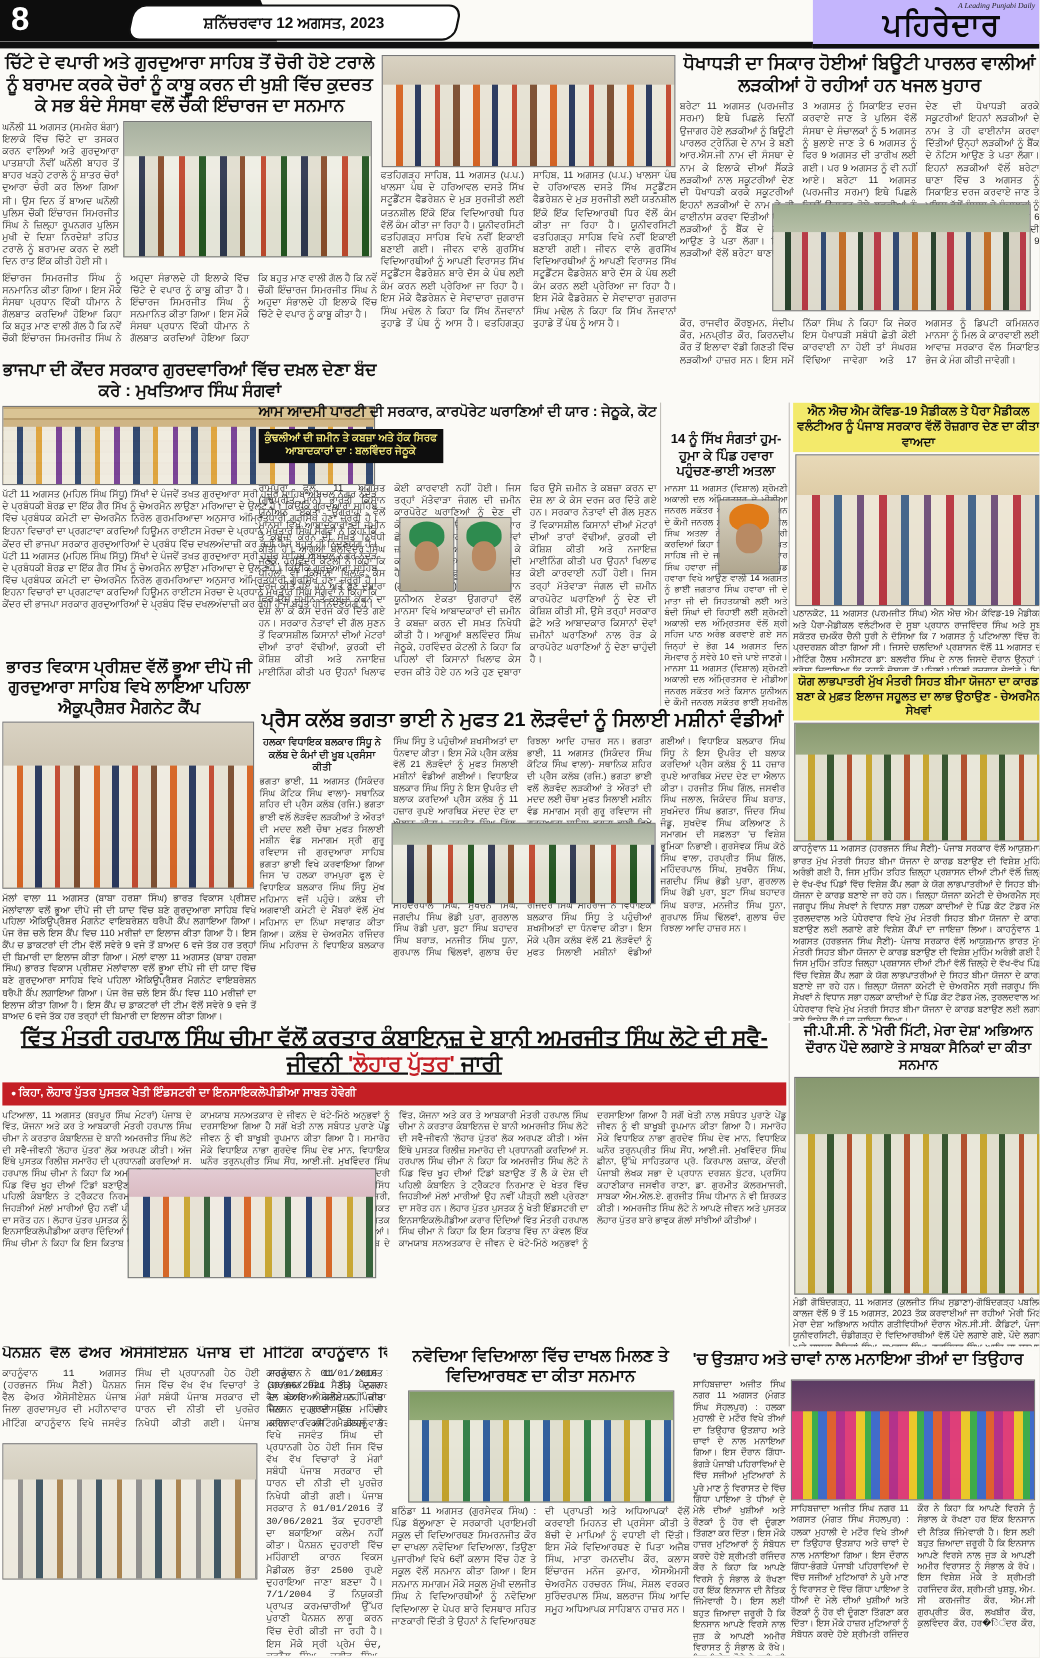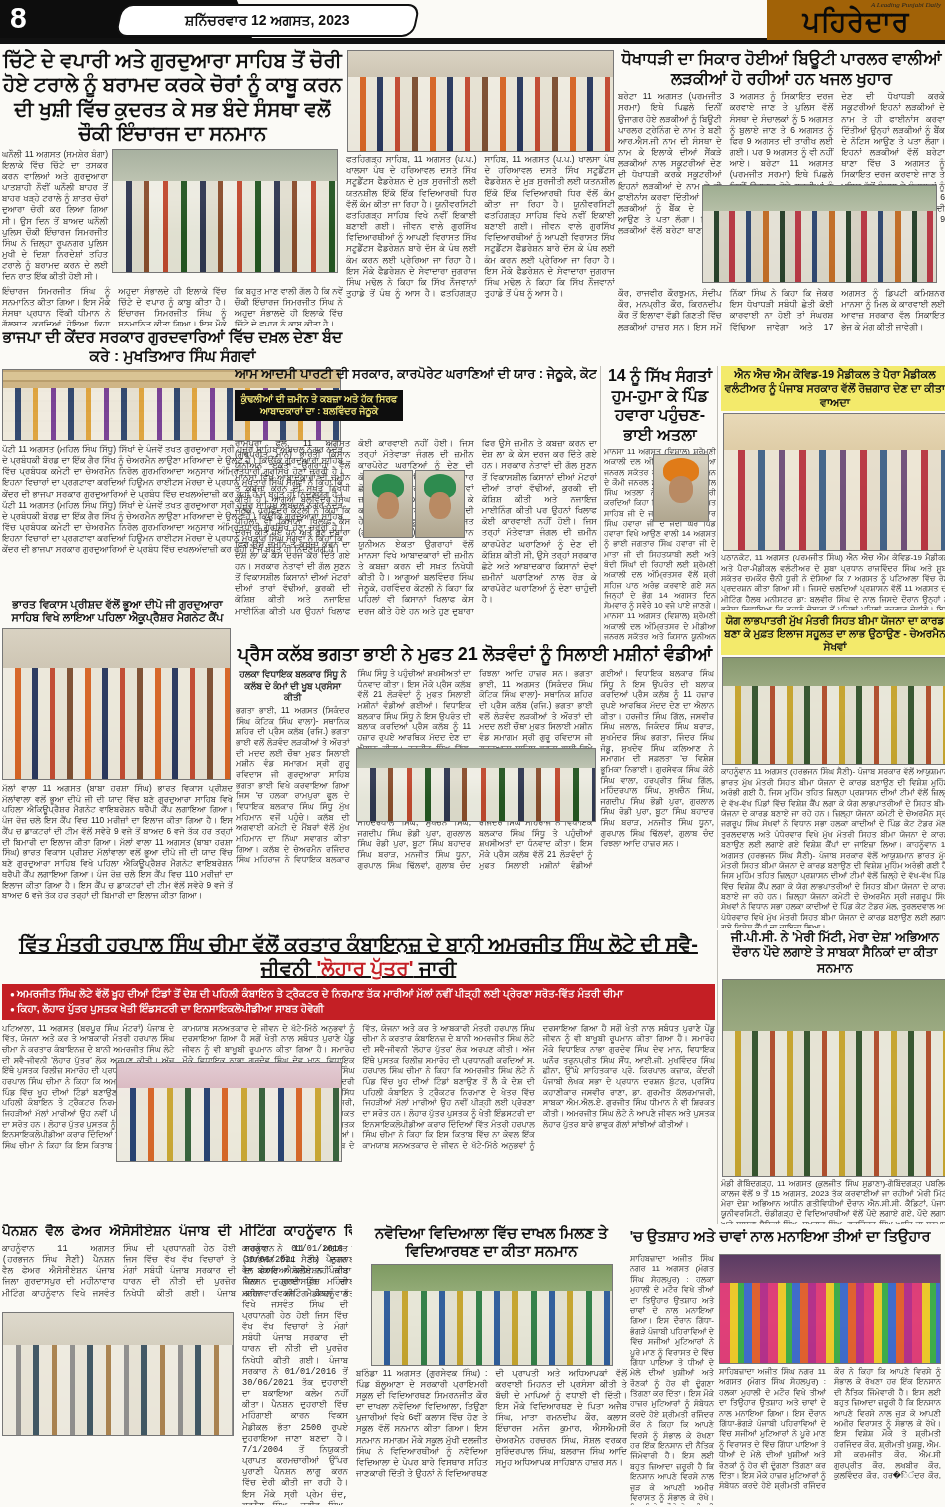--- a/index.html
+++ b/index.html
@@ -8,22 +8,22 @@
   
   .hdr{position:absolute;left:0;top:0;width:945px;height:46px;}
   .hdr-black{position:absolute;left:0;top:0;width:252px;height:38px;background:#0d0d0d;
              clip-path:polygon(0 0,94% 0,100% 100%,0 100%);}
   .pageno{position:absolute;left:10px;top:1px;color:#fff;font-size:30px;font-weight:bold;}
   .datepill{position:absolute;left:118px;top:4px;width:295px;height:29px;background:#fff;
             border:2px solid #111;border-radius:12px;transform:skewX(-12deg);
             display:flex;align-items:center;justify-content:center;}
   .datepill span{transform:skewX(12deg);font-size:14px;font-weight:bold;color:#111;}
   .hdr-bar{position:absolute;left:0;top:38px;width:945px;height:6px;background:#111;}
-  .masthead{position:absolute;right:0;top:0;width:178px;height:40px;background:#a16207;
-            border-bottom:4px solid #111;text-align:center;}
+  .masthead{position:absolute;right:0;top:0;width:178px;height:40px;background:#c4b5fd;
+            border-bottom:4px solid #111;text-align:center;padding-left:28px;}
   .masthead .tag{display:block;font-size:7px;font-style:italic;color:#222;text-align:right;
                  padding:1px 4px 0 0;font-family:"Liberation Serif","DejaVu Serif",serif;}
   .masthead .mh{display:block;font-size:27px;font-weight:bold;color:#0b0b0b;line-height:1;
                 letter-spacing:1px;transform:scaleY(1.05);}
   
   .art{position:absolute;overflow:hidden;}
   .hl{font-weight:bold;color:#101010;text-align:center;line-height:1.22;margin:0 0 3px 0;}
   .bt{font-size:8.6px;line-height:1.3;text-align:justify;margin:0;color:#1c1c1c;}
   .cap{font-size:8.4px;line-height:1.28;text-align:justify;font-weight:bold;color:#222;margin:0;}
   .cols2{columns:2;column-gap:8px;}
@@ -85,21 +85,21 @@
       <span>ਸ਼ਨਿੱਚਰਵਾਰ 12 ਅਗਸਤ, 2023</span>
     </div>
     <div class="hdr-bar"></div>
     <div class="masthead">
       <span class="tag">A Leading Punjabi Daily</span>
       <span class="mh">ਪਹਿਰੇਦਾਰ</span>
     </div>
   </div>
 
   <div class="art" style="left:2px;top:48px;width:341px;height:278px;">
-    <h2 class="hl" style="font-size:20px;">ਚਿੱਟੇ ਦੇ ਵਪਾਰੀ ਅਤੇ ਗੁਰਦੁਆਰਾ ਸਾਹਿਬ ਤੋਂ ਚੋਰੀ ਹੋਏ ਟਰਾਲੇ ਨੂੰ ਬਰਾਮਦ ਕਰਕੇ ਚੋਰਾਂ ਨੂੰ ਕਾਬੂ ਕਰਨ ਦੀ ਖੁਸ਼ੀ ਵਿੱਚ ਕੁਦਰਤ ਕੇ ਸਭ ਬੰਦੇ ਸੰਸਥਾ ਵਲੋਂ ਚੌਕੀ ਇੰਚਾਰਜ ਦਾ ਸਨਮਾਨ</h2>
+    <h2 class="hl" style="font-size:16px;">ਚਿੱਟੇ ਦੇ ਵਪਾਰੀ ਅਤੇ ਗੁਰਦੁਆਰਾ ਸਾਹਿਬ ਤੋਂ ਚੋਰੀ ਹੋਏ ਟਰਾਲੇ ਨੂੰ ਬਰਾਮਦ ਕਰਕੇ ਚੋਰਾਂ ਨੂੰ ਕਾਬੂ ਕਰਨ ਦੀ ਖੁਸ਼ੀ ਵਿੱਚ ਕੁਦਰਤ ਕੇ ਸਭ ਬੰਦੇ ਸੰਸਥਾ ਵਲੋਂ ਚੌਕੀ ਇੰਚਾਰਜ ਦਾ ਸਨਮਾਨ</h2>
     <div style="display:flex;gap:4px;">
       <p class="bt" style="width:106px;flex:none;">ਘਨੌਲੀ 11 ਅਗਸਤ (ਸਮਸ਼ੇਰ ਬੰਗਾ) ਇਲਾਕੇ ਵਿੱਚ ਚਿੱਟੇ ਦਾ ਤਸਕਰ ਕਰਨ ਵਾਲਿਆਂ ਅਤੇ ਗੁਰਦੁਆਰਾ ਪਾਤਸ਼ਾਹੀ ਨੌਵੀਂ ਘਨੌਲੀ ਬਾਹਰ ਤੋਂ ਬਾਹਰ ਖੜ੍ਹੇ ਟਰਾਲੇ ਨੂੰ ਸ਼ਾਤਰ ਚੋਰਾਂ ਦੁਆਰਾ ਚੋਰੀ ਕਰ ਲਿਆ ਗਿਆ ਸੀ। ਉਸ ਦਿਨ ਤੋਂ ਬਾਅਦ ਘਨੌਲੀ ਪੁਲਿਸ ਚੌਕੀ ਇੰਚਾਰਜ ਸਿਮਰਜੀਤ ਸਿੰਘ ਨੇ ਜ਼ਿਲ੍ਹਾ ਰੂਪਨਗਰ ਪੁਲਿਸ ਮੁਖੀ ਦੇ ਦਿਸ਼ਾ ਨਿਰਦੇਸ਼ਾਂ ਤਹਿਤ ਟਰਾਲੇ ਨੂੰ ਬਰਾਮਦ ਕਰਨ ਦੇ ਲਈ ਦਿਨ ਰਾਤ ਇੱਕ ਕੀਤੀ ਹੋਈ ਸੀ।</p>
       <div class="ph out crowd" style="width:224px;height:122px;flex:none;"></div>
     </div>
     <p class="bt cols3" style="margin-top:3px;height:86px;">ਇੰਚਾਰਜ ਸਿਮਰਜੀਤ ਸਿੰਘ ਨੂੰ ਸਨਮਾਨਿਤ ਕੀਤਾ ਗਿਆ। ਇਸ ਮੌਕੇ ਸੰਸਥਾ ਪ੍ਰਧਾਨ ਵਿੱਕੀ ਧੀਮਾਨ ਨੇ ਗੱਲਬਾਤ ਕਰਦਿਆਂ ਹੋਇਆ ਕਿਹਾ ਕਿ ਬਹੁਤ ਮਾਣ ਵਾਲੀ ਗੱਲ ਹੈ ਕਿ ਨਵੇਂ ਚੌਕੀ ਇੰਚਾਰਜ ਸਿਮਰਜੀਤ ਸਿੰਘ ਨੇ ਅਹੁਦਾ ਸੰਭਾਲਦੇ ਹੀ ਇਲਾਕੇ ਵਿੱਚ ਚਿੱਟੇ ਦੇ ਵਪਾਰ ਨੂੰ ਕਾਬੂ ਕੀਤਾ ਹੈ। ਇੰਚਾਰਜ ਸਿਮਰਜੀਤ ਸਿੰਘ ਨੂੰ ਸਨਮਾਨਿਤ ਕੀਤਾ ਗਿਆ। ਇਸ ਮੌਕੇ ਸੰਸਥਾ ਪ੍ਰਧਾਨ ਵਿੱਕੀ ਧੀਮਾਨ ਨੇ ਗੱਲਬਾਤ ਕਰਦਿਆਂ ਹੋਇਆ ਕਿਹਾ ਕਿ ਬਹੁਤ ਮਾਣ ਵਾਲੀ ਗੱਲ ਹੈ ਕਿ ਨਵੇਂ ਚੌਕੀ ਇੰਚਾਰਜ ਸਿਮਰਜੀਤ ਸਿੰਘ ਨੇ ਅਹੁਦਾ ਸੰਭਾਲਦੇ ਹੀ ਇਲਾਕੇ ਵਿੱਚ ਚਿੱਟੇ ਦੇ ਵਪਾਰ ਨੂੰ ਕਾਬੂ ਕੀਤਾ ਹੈ।</p>
   </div>
 
   <div class="art" style="left:346px;top:48px;width:269px;height:316px;">
     <div class="ph hall crowd" style="width:265px;height:100px;margin:2px auto;"></div>
     <p class="bt cols2" style="height:158px;">ਫਤਹਿਗੜ੍ਹ ਸਾਹਿਬ, 11 ਅਗਸਤ (ਪ.ਪ.) ਖਾਲਸਾ ਪੰਥ ਦੇ ਹਰਿਆਵਲ ਦਸਤੇ ਸਿੱਖ ਸਟੂਡੈਂਟਸ ਫੈਡਰੇਸ਼ਨ ਦੇ ਮੁੜ ਸੁਰਜੀਤੀ ਲਈ ਯਤਨਸ਼ੀਲ ਇੱਕੋ ਇੱਕ ਵਿਦਿਆਰਥੀ ਧਿਰ ਵੱਲੋਂ ਕੰਮ ਕੀਤਾ ਜਾ ਰਿਹਾ ਹੈ। ਯੂਨੀਵਰਸਿਟੀ ਫਤਹਿਗੜ੍ਹ ਸਾਹਿਬ ਵਿਖੇ ਨਵੀਂ ਇਕਾਈ ਬਣਾਈ ਗਈ। ਜੀਵਨ ਵਾਲੇ ਗੁਰਸਿੱਖ ਵਿਦਿਆਰਥੀਆਂ ਨੂੰ ਆਪਣੀ ਵਿਰਾਸਤ ਸਿੱਖ ਸਟੂਡੈਂਟਸ ਫੈਡਰੇਸ਼ਨ ਬਾਰੇ ਦੱਸ ਕੇ ਪੰਥ ਲਈ ਕੰਮ ਕਰਨ ਲਈ ਪ੍ਰੇਰਿਆ ਜਾ ਰਿਹਾ ਹੈ। ਇਸ ਮੌਕੇ ਫੈਡਰੇਸ਼ਨ ਦੇ ਸੇਵਾਦਾਰਾ ਜੁਗਰਾਜ ਸਿੰਘ ਮਢੋਲ ਨੇ ਕਿਹਾ ਕਿ ਸਿੱਖ ਨੌਜਵਾਨਾਂ ਤੁਹਾਡੇ ਤੋਂ ਪੰਥ ਨੂੰ ਆਸ ਹੈ। ਫਤਹਿਗੜ੍ਹ ਸਾਹਿਬ, 11 ਅਗਸਤ (ਪ.ਪ.) ਖਾਲਸਾ ਪੰਥ ਦੇ ਹਰਿਆਵਲ ਦਸਤੇ ਸਿੱਖ ਸਟੂਡੈਂਟਸ ਫੈਡਰੇਸ਼ਨ ਦੇ ਮੁੜ ਸੁਰਜੀਤੀ ਲਈ ਯਤਨਸ਼ੀਲ ਇੱਕੋ ਇੱਕ ਵਿਦਿਆਰਥੀ ਧਿਰ ਵੱਲੋਂ ਕੰਮ ਕੀਤਾ ਜਾ ਰਿਹਾ ਹੈ। ਯੂਨੀਵਰਸਿਟੀ ਫਤਹਿਗੜ੍ਹ ਸਾਹਿਬ ਵਿਖੇ ਨਵੀਂ ਇਕਾਈ ਬਣਾਈ ਗਈ। ਜੀਵਨ ਵਾਲੇ ਗੁਰਸਿੱਖ ਵਿਦਿਆਰਥੀਆਂ ਨੂੰ ਆਪਣੀ ਵਿਰਾਸਤ ਸਿੱਖ ਸਟੂਡੈਂਟਸ ਫੈਡਰੇਸ਼ਨ ਬਾਰੇ ਦੱਸ ਕੇ ਪੰਥ ਲਈ ਕੰਮ ਕਰਨ ਲਈ ਪ੍ਰੇਰਿਆ ਜਾ ਰਿਹਾ ਹੈ। ਇਸ ਮੌਕੇ ਫੈਡਰੇਸ਼ਨ ਦੇ ਸੇਵਾਦਾਰਾ ਜੁਗਰਾਜ ਸਿੰਘ ਮਢੋਲ ਨੇ ਕਿਹਾ ਕਿ ਸਿੱਖ ਨੌਜਵਾਨਾਂ ਤੁਹਾਡੇ ਤੋਂ ਪੰਥ ਨੂੰ ਆਸ ਹੈ।</p>
@@ -120,33 +120,33 @@
 
   <div class="art" style="left:235px;top:366px;width:362px;height:276px;">
     <h2 class="hl" style="font-size:13px;white-space:nowrap;overflow:hidden;">ਆਮ ਆਦਮੀ ਪਾਰਟੀ ਦੀ ਸਰਕਾਰ, ਕਾਰਪੋਰੇਟ ਘਰਾਣਿਆਂ ਦੀ ਯਾਰ : ਜੇਠੂਕੇ, ਕੋਟਲੀ</h2>
     <div class="subhead-black" style="position:absolute;left:0;top:24px;width:160px;">ਕੁੰਢਲੀਆਂ ਦੀ ਜ਼ਮੀਨ ਤੇ ਕਬਜ਼ਾ ਅਤੇ ਹੱਕ ਸਿਰਫ ਆਬਾਦਕਾਰਾਂ ਦਾ : ਬਲਵਿੰਦਰ ਜੇਠੂਕੇ</div>
     <p class="bt cols3" style="position:absolute;left:0;top:72px;width:362px;height:204px;">ਰਾਮਪੁਰਾ ਫੂਲ, 11 ਅਗਸਤ (ਗੁਰਪ੍ਰੀਤ ਮਾਨ) ਭਾਰਤੀ ਕਿਸਾਨ ਯੂਨੀਅਨ ਏਕਤਾ ਉਗਰਾਹਾਂ ਵੱਲੋਂ ਮਾਨਸਾ ਵਿਖੇ ਆਬਾਦਕਾਰਾਂ ਦੀ ਜ਼ਮੀਨ ਤੇ ਕਬਜ਼ਾ ਕਰਨ ਦੀ ਸਖ਼ਤ ਨਿਖੇਧੀ ਕੀਤੀ ਹੈ। ਆਗੂਆਂ ਬਲਵਿੰਦਰ ਸਿੰਘ ਜੇਠੂਕੇ, ਹਰਵਿੰਦਰ ਕੋਟਲੀ ਨੇ ਕਿਹਾ ਕਿ ਪਹਿਲਾਂ ਵੀ ਕਿਸਾਨਾਂ ਖਿਲਾਫ ਕੇਸ ਦਰਜ ਕੀਤੇ ਹੋਏ ਹਨ ਅਤੇ ਹੁਣ ਦੁਬਾਰਾ ਫਿਰ ਉਸੇ ਜ਼ਮੀਨ ਤੇ ਕਬਜ਼ਾ ਕਰਨ ਦਾ ਦੋਸ਼ ਲਾ ਕੇ ਕੇਸ ਦਰਜ ਕਰ ਦਿੱਤੇ ਗਏ ਹਨ। ਸਰਕਾਰ ਨੇਤਾਵਾਂ ਦੀ ਗੱਲ ਸੁਣਨ ਤੋਂ ਵਿਕਾਸਸ਼ੀਲ ਕਿਸਾਨਾਂ ਦੀਆਂ ਮੋਟਰਾਂ ਦੀਆਂ ਤਾਰਾਂ ਵੱਢੀਆਂ, ਕੁਰਕੀ ਦੀ ਕੋਸ਼ਿਸ਼ ਕੀਤੀ ਅਤੇ ਨਜਾਇਜ਼ ਮਾਈਨਿੰਗ ਕੀਤੀ ਪਰ ਉਹਨਾਂ ਖਿਲਾਫ ਕੋਈ ਕਾਰਵਾਈ ਨਹੀਂ ਹੋਈ। ਜਿਸ ਤਰ੍ਹਾਂ ਮੱਤੇਵਾੜਾ ਜੰਗਲ ਦੀ ਜ਼ਮੀਨ ਕਾਰਪੋਰੇਟ ਘਰਾਣਿਆਂ ਨੂੰ ਦੇਣ ਦੀ ਕੋਸ਼ਿਸ਼ ਕੀਤੀ ਸੀ, ਉਸੇ ਤਰ੍ਹਾਂ ਸਰਕਾਰ ਛੋਟੇ ਅਤੇ ਆਬਾਦਕਾਰ ਕਿਸਾਨਾਂ ਦੋਵਾਂ ਜ਼ਮੀਨਾਂ ਘਰਾਣਿਆਂ ਨਾਲ ਰੋੜ ਕੇ ਕਾਰਪੋਰੇਟ ਘਰਾਣਿਆਂ ਨੂੰ ਦੇਣਾ ਚਾਹੁੰਦੀ ਹੈ। ਰਾਮਪੁਰਾ ਫੂਲ, 11 ਅਗਸਤ (ਗੁਰਪ੍ਰੀਤ ਮਾਨ) ਭਾਰਤੀ ਕਿਸਾਨ ਯੂਨੀਅਨ ਏਕਤਾ ਉਗਰਾਹਾਂ ਵੱਲੋਂ ਮਾਨਸਾ ਵਿਖੇ ਆਬਾਦਕਾਰਾਂ ਦੀ ਜ਼ਮੀਨ ਤੇ ਕਬਜ਼ਾ ਕਰਨ ਦੀ ਸਖ਼ਤ ਨਿਖੇਧੀ ਕੀਤੀ ਹੈ। ਆਗੂਆਂ ਬਲਵਿੰਦਰ ਸਿੰਘ ਜੇਠੂਕੇ, ਹਰਵਿੰਦਰ ਕੋਟਲੀ ਨੇ ਕਿਹਾ ਕਿ ਪਹਿਲਾਂ ਵੀ ਕਿਸਾਨਾਂ ਖਿਲਾਫ ਕੇਸ ਦਰਜ ਕੀਤੇ ਹੋਏ ਹਨ ਅਤੇ ਹੁਣ ਦੁਬਾਰਾ ਫਿਰ ਉਸੇ ਜ਼ਮੀਨ ਤੇ ਕਬਜ਼ਾ ਕਰਨ ਦਾ ਦੋਸ਼ ਲਾ ਕੇ ਕੇਸ ਦਰਜ ਕਰ ਦਿੱਤੇ ਗਏ ਹਨ। ਸਰਕਾਰ ਨੇਤਾਵਾਂ ਦੀ ਗੱਲ ਸੁਣਨ ਤੋਂ ਵਿਕਾਸਸ਼ੀਲ ਕਿਸਾਨਾਂ ਦੀਆਂ ਮੋਟਰਾਂ ਦੀਆਂ ਤਾਰਾਂ ਵੱਢੀਆਂ, ਕੁਰਕੀ ਦੀ ਕੋਸ਼ਿਸ਼ ਕੀਤੀ ਅਤੇ ਨਜਾਇਜ਼ ਮਾਈਨਿੰਗ ਕੀਤੀ ਪਰ ਉਹਨਾਂ ਖਿਲਾਫ ਕੋਈ ਕਾਰਵਾਈ ਨਹੀਂ ਹੋਈ। ਜਿਸ ਤਰ੍ਹਾਂ ਮੱਤੇਵਾੜਾ ਜੰਗਲ ਦੀ ਜ਼ਮੀਨ ਕਾਰਪੋਰੇਟ ਘਰਾਣਿਆਂ ਨੂੰ ਦੇਣ ਦੀ ਕੋਸ਼ਿਸ਼ ਕੀਤੀ ਸੀ, ਉਸੇ ਤਰ੍ਹਾਂ ਸਰਕਾਰ ਛੋਟੇ ਅਤੇ ਆਬਾਦਕਾਰ ਕਿਸਾਨਾਂ ਦੋਵਾਂ ਜ਼ਮੀਨਾਂ ਘਰਾਣਿਆਂ ਨਾਲ ਰੋੜ ਕੇ ਕਾਰਪੋਰੇਟ ਘਰਾਣਿਆਂ ਨੂੰ ਦੇਣਾ ਚਾਹੁੰਦੀ ਹੈ।</p>
     <div class="ph face turb-green" style="position:absolute;left:128px;top:104px;width:48px;height:66px;"></div>
     <div class="ph face turb-green" style="position:absolute;left:180px;top:104px;width:48px;height:66px;"></div>
   </div>
 
   <div class="art rl" style="left:600px;top:366px;width:112px;height:276px;">
-    <h2 class="hl" style="font-size:16px;">14 ਨੂੰ ਸਿੱਖ ਸੰਗਤਾਂ ਹੁਮ-ਹੁਮਾ ਕੇ ਪਿੰਡ ਹਵਾਰਾ ਪਹੁੰਚਣ-ਭਾਈ ਅਤਲਾ</h2>
+    <h2 class="hl" style="font-size:12px;margin-top:26px;">14 ਨੂੰ ਸਿੱਖ ਸੰਗਤਾਂ ਹੁਮ-ਹੁਮਾ ਕੇ ਪਿੰਡ ਹਵਾਰਾ ਪਹੁੰਚਣ-ਭਾਈ ਅਤਲਾ</h2>
     <p class="bt" style="font-size:7.9px;height:238px;">ਮਾਨਸਾ 11 ਅਗਸਤ (ਵਿਸ਼ਾਲ) ਸ਼੍ਰੋਮਣੀ ਅਕਾਲੀ ਦਲ ਅੰਮ੍ਰਿਤਸਰ ਦੇ ਮੀਡੀਆ ਜਨਰਲ ਸਕੱਤਰ ਅਤੇ ਕਿਸਾਨ ਯੂਨੀਅਨ ਦੇ ਕੌਮੀ ਜਨਰਲ ਸਕੱਤਰ ਭਾਈ ਸੁਖਮੀਲ ਸਿੰਘ ਅਤਲਾ ਨੇ ਪ੍ਰੈਸ ਨੋਟ ਜਾਰੀ ਕਰਦਿਆਂ ਕਿਹਾ ਕਿ ਸ਼੍ਰੀ ਅਕਾਲ ਤਖ਼ਤ ਸਾਹਿਬ ਜੀ ਦੇ ਜਥੇਦਾਰ ਭਾਈ ਜਗਤਾਰ ਸਿੰਘ ਹਵਾਰਾ ਜੀ ਦੇ ਜੱਦੀ ਘਰ ਪਿੰਡ ਹਵਾਰਾ ਵਿਖੇ ਆਉਣ ਵਾਲੀ 14 ਅਗਸਤ ਨੂੰ ਭਾਈ ਜਗਤਾਰ ਸਿੰਘ ਹਵਾਰਾ ਜੀ ਦੇ ਮਾਤਾ ਜੀ ਦੀ ਸਿਹਤਯਾਬੀ ਲਈ ਅਤੇ ਬੰਦੀ ਸਿੰਘਾਂ ਦੀ ਰਿਹਾਈ ਲਈ ਸ਼੍ਰੋਮਣੀ ਅਕਾਲੀ ਦਲ ਅੰਮ੍ਰਿਤਸਰ ਵੱਲੋਂ ਸ਼੍ਰੀ ਸਹਿਜ ਪਾਠ ਅਰੰਭ ਕਰਵਾਏ ਗਏ ਸਨ ਜਿਨ੍ਹਾਂ ਦੇ ਭੋਗ 14 ਅਗਸਤ ਦਿਨ ਸੋਮਵਾਰ ਨੂੰ ਸਵੇਰੇ 10 ਵਜੇ ਪਾਏ ਜਾਣਗੇ। ਮਾਨਸਾ 11 ਅਗਸਤ (ਵਿਸ਼ਾਲ) ਸ਼੍ਰੋਮਣੀ ਅਕਾਲੀ ਦਲ ਅੰਮ੍ਰਿਤਸਰ ਦੇ ਮੀਡੀਆ ਜਨਰਲ ਸਕੱਤਰ ਅਤੇ ਕਿਸਾਨ ਯੂਨੀਅਨ ਦੇ ਕੌਮੀ ਜਨਰਲ ਸਕੱਤਰ ਭਾਈ ਸੁਖਮੀਲ ਸਿੰਘ ਅਤਲਾ ਨੇ ਪ੍ਰੈਸ ਨੋਟ ਜਾਰੀ ਕਰਦਿਆਂ ਕਿਹਾ ਕਿ ਸ਼੍ਰੀ ਅਕਾਲ ਤਖ਼ਤ ਸਾਹਿਬ ਜੀ ਦੇ ਜਥੇਦਾਰ ਭਾਈ ਜਗਤਾਰ ਸਿੰਘ ਹਵਾਰਾ ਜੀ ਦੇ ਜੱਦੀ ਘਰ ਪਿੰਡ ਹਵਾਰਾ ਵਿਖੇ ਆਉਣ ਵਾਲੀ 14 ਅਗਸਤ ਨੂੰ ਭਾਈ ਜਗਤਾਰ ਸਿੰਘ ਹਵਾਰਾ ਜੀ ਦੇ ਮਾਤਾ ਜੀ ਦੀ ਸਿਹਤਯਾਬੀ ਲਈ ਅਤੇ ਬੰਦੀ ਸਿੰਘਾਂ ਦੀ ਰਿਹਾਈ ਲਈ ਸ਼੍ਰੋਮਣੀ ਅਕਾਲੀ ਦਲ ਅੰਮ੍ਰਿਤਸਰ ਵੱਲੋਂ ਸ਼੍ਰੀ ਸਹਿਜ ਪਾਠ ਅਰੰਭ ਕਰਵਾਏ ਗਏ ਸਨ ਜਿਨ੍ਹਾਂ ਦੇ ਭੋਗ 14 ਅਗਸਤ ਦਿਨ ਸੋਮਵਾਰ ਨੂੰ ਸਵੇਰੇ 10 ਵਜੇ ਪਾਏ ਜਾਣਗੇ।</p>
     <div class="ph face turb-orange" style="position:absolute;left:52px;top:88px;width:54px;height:66px;"></div>
   </div>
 
   <div class="art rl" style="left:717px;top:366px;width:228px;height:244px;">
     <div class="yellow-hl">ਐਨ ਐਚ ਐਮ ਕੋਵਿਡ-19 ਮੈਡੀਕਲ ਤੇ ਪੈਰਾ ਮੈਡੀਕਲ ਵਲੰਟੀਅਰ ਨੂੰ ਪੰਜਾਬ ਸਰਕਾਰ ਵੱਲੋਂ ਰੋਜ਼ਗਾਰ ਦੇਣ ਦਾ ਕੀਤਾ ਵਾਅਦਾ</div>
     <div class="ph office crowd" style="width:222px;height:136px;margin:2px auto;"></div>
     <p class="bt" style="font-size:8px;height:64px;">ਪਠਾਨਕੋਟ, 11 ਅਗਸਤ (ਪਰਮਜੀਤ ਸਿੰਘ) ਐਨ ਐਚ ਐਮ ਕੋਵਿਡ-19 ਮੈਡੀਕਲ ਅਤੇ ਪੈਰਾ-ਮੈਡੀਕਲ ਵਲੰਟੀਅਰ ਦੇ ਸੂਬਾ ਪ੍ਰਧਾਨ ਰਾਜਵਿੰਦਰ ਸਿੰਘ ਅਤੇ ਸੂਬਾ ਸਕੱਤਰ ਚਮਕੌਰ ਚੈਨੀ ਧੂਰੀ ਨੇ ਦੱਸਿਆ ਕਿ 7 ਅਗਸਤ ਨੂੰ ਪਟਿਆਲਾ ਵਿੱਚ ਰੋਸ ਪ੍ਰਦਰਸ਼ਨ ਕੀਤਾ ਗਿਆ ਸੀ। ਜਿਸਦੇ ਚਲਦਿਆਂ ਪ੍ਰਸ਼ਾਸਨ ਵੱਲੋਂ 11 ਅਗਸਤ ਦੀ ਮੀਟਿੰਗ ਹੈਲਥ ਮਨੀਸਟਰ ਡਾ: ਬਲਵੀਰ ਸਿੰਘ ਦੇ ਨਾਲ ਜਿਸਦੇ ਦੌਰਾਨ ਉਨ੍ਹਾਂ ਨੇ ਭਰੋਸਾ ਦਿਵਾਇਆ ਕਿ ਤੁਹਾਨੂੰ ਦੋਬਾਰਾ ਤੋਂ ਪਹਿਲਾਂ ਪਹਿਲਾਂ ਰੁਜ਼ਗਾਰ ਦੇਵਾਂਗੇ। ਇਸ ਮੌਕੇ ਸੂਬਾ ਸਪੀਕਰ ਗੁਰਪਿਆਰ ਸਿੰਘ, ਜ਼ਿਲ੍ਹਾ ਪ੍ਰਧਾਨ ਕੈਂਡੀ ਰਾਣੀ ਲੁਧਿਆਣਾ, ਗਗਨਦੀਪ ਸਿੰਘ ਧੂਰੀ ਅਤੇ ਪ੍ਰਦੀਪ ਕੁਮਾਰ ਪਠਾਨਕੋਟ ਆਦਿ ਮੌਜੂਦ ਸਨ।</p>
   </div>
 
   <div class="art" style="left:2px;top:598px;width:231px;height:332px;">
-    <h2 class="hl" style="font-size:11px;">ਭਾਰਤ ਵਿਕਾਸ ਪ੍ਰੀਸ਼ਦ ਵੱਲੋਂ ਭੂਆ ਦੀਪੋ ਜੀ ਗੁਰਦੁਆਰਾ ਸਾਹਿਬ ਵਿਖੇ ਲਾਇਆ ਪਹਿਲਾ ਐਕੂਪ੍ਰੈਸ਼ਰ ਮੈਗਨੇਟ ਕੈਂਪ</h2>
+    <h2 class="hl" style="font-size:15px;">ਭਾਰਤ ਵਿਕਾਸ ਪ੍ਰੀਸ਼ਦ ਵੱਲੋਂ ਭੂਆ ਦੀਪੋ ਜੀ ਗੁਰਦੁਆਰਾ ਸਾਹਿਬ ਵਿਖੇ ਲਾਇਆ ਪਹਿਲਾ ਐਕੂਪ੍ਰੈਸ਼ਰ ਮੈਗਨੇਟ ਕੈਂਪ</h2>
     <div class="ph hall crowd" style="width:227px;height:150px;"></div>
     <p class="cap" style="margin-top:3px;height:128px;font-weight:normal;">ਮੱਲਾਂ ਵਾਲਾ 11 ਅਗਸਤ (ਬਾਬਾ ਹਰਸ਼ਾ ਸਿੰਘ) ਭਾਰਤ ਵਿਕਾਸ ਪ੍ਰੀਸ਼ਦ ਮੱਲਾਂਵਾਲਾ ਵਲੋਂ ਭੂਆ ਦੀਪੋ ਜੀ ਦੀ ਯਾਦ ਵਿੱਚ ਬਣੇ ਗੁਰਦੁਆਰਾ ਸਾਹਿਬ ਵਿਖੇ ਪਹਿਲਾ ਐਕਿਊਪ੍ਰੈਸ਼ਰ ਮੈਗਨੇਟ ਵਾਇਬਰੇਸ਼ਨ ਥਰੈਪੀ ਕੈਂਪ ਲਗਾਇਆ ਗਿਆ। ਪੰਜ ਰੋਜ਼ ਚਲੇ ਇਸ ਕੈਂਪ ਵਿਚ 110 ਮਰੀਜ਼ਾਂ ਦਾ ਇਲਾਜ ਕੀਤਾ ਗਿਆ ਹੈ। ਇਸ ਕੈਂਪ ਚ ਡਾਕਟਰਾਂ ਦੀ ਟੀਮ ਵੱਲੋਂ ਸਵੇਰੇ 9 ਵਜੇ ਤੋਂ ਬਾਅਦ 6 ਵਜੇ ਤੱਕ ਹਰ ਤਰ੍ਹਾਂ ਦੀ ਬਿਮਾਰੀ ਦਾ ਇਲਾਜ ਕੀਤਾ ਗਿਆ। ਮੱਲਾਂ ਵਾਲਾ 11 ਅਗਸਤ (ਬਾਬਾ ਹਰਸ਼ਾ ਸਿੰਘ) ਭਾਰਤ ਵਿਕਾਸ ਪ੍ਰੀਸ਼ਦ ਮੱਲਾਂਵਾਲਾ ਵਲੋਂ ਭੂਆ ਦੀਪੋ ਜੀ ਦੀ ਯਾਦ ਵਿੱਚ ਬਣੇ ਗੁਰਦੁਆਰਾ ਸਾਹਿਬ ਵਿਖੇ ਪਹਿਲਾ ਐਕਿਊਪ੍ਰੈਸ਼ਰ ਮੈਗਨੇਟ ਵਾਇਬਰੇਸ਼ਨ ਥਰੈਪੀ ਕੈਂਪ ਲਗਾਇਆ ਗਿਆ। ਪੰਜ ਰੋਜ਼ ਚਲੇ ਇਸ ਕੈਂਪ ਵਿਚ 110 ਮਰੀਜ਼ਾਂ ਦਾ ਇਲਾਜ ਕੀਤਾ ਗਿਆ ਹੈ। ਇਸ ਕੈਂਪ ਚ ਡਾਕਟਰਾਂ ਦੀ ਟੀਮ ਵੱਲੋਂ ਸਵੇਰੇ 9 ਵਜੇ ਤੋਂ ਬਾਅਦ 6 ਵਜੇ ਤੱਕ ਹਰ ਤਰ੍ਹਾਂ ਦੀ ਬਿਮਾਰੀ ਦਾ ਇਲਾਜ ਕੀਤਾ ਗਿਆ।</p>
   </div>
 
   <div class="art rl" style="left:717px;top:612px;width:228px;height:316px;">
     <div class="yellow-hl" style="font-size:10.5px;">ਯੋਗ ਲਾਭਪਾਤਰੀ ਮੁੱਖ ਮੰਤਰੀ ਸਿਹਤ ਬੀਮਾ ਯੋਜਨਾ ਦਾ ਕਾਰਡ ਬਣਾ ਕੇ ਮੁਫ਼ਤ ਇਲਾਜ ਸਹੂਲਤ ਦਾ ਲਾਭ ਉਠਾਉਣ - ਚੇਅਰਮੈਨ ਸੇਖਵਾਂ</div>
     <div class="ph out3 crowd" style="width:224px;height:106px;margin:2px auto;"></div>
     <p class="bt" style="font-size:8px;height:158px;">ਕਾਹਨੂੰਵਾਨ 11 ਅਗਸਤ (ਹਰਭਜਨ ਸਿੰਘ ਸੈਣੀ)- ਪੰਜਾਬ ਸਰਕਾਰ ਵੱਲੋਂ ਆਯੁਸ਼ਮਾਨ ਭਾਰਤ ਮੁੱਖ ਮੰਤਰੀ ਸਿਹਤ ਬੀਮਾ ਯੋਜਨਾ ਦੇ ਕਾਰਡ ਬਣਾਉਣ ਦੀ ਵਿਸ਼ੇਸ਼ ਮੁਹਿੰਮ ਅਰੰਭੀ ਗਈ ਹੈ, ਜਿਸ ਮੁਹਿੰਮ ਤਹਿਤ ਜ਼ਿਲ੍ਹਾ ਪ੍ਰਸ਼ਾਸਨ ਦੀਆਂ ਟੀਮਾਂ ਵੱਲੋਂ ਜ਼ਿਲ੍ਹੇ ਦੇ ਵੱਖ-ਵੱਖ ਪਿੰਡਾਂ ਵਿੱਚ ਵਿਸ਼ੇਸ਼ ਕੈਂਪ ਲਗਾ ਕੇ ਯੋਗ ਲਾਭਪਾਤਰੀਆਂ ਦੇ ਸਿਹਤ ਬੀਮਾ ਯੋਜਨਾ ਦੇ ਕਾਰਡ ਬਣਾਏ ਜਾ ਰਹੇ ਹਨ। ਜ਼ਿਲ੍ਹਾ ਯੋਜਨਾ ਕਮੇਟੀ ਦੇ ਚੇਅਰਮੈਨ ਸ੍ਰੀ ਜਗਰੂਪ ਸਿੰਘ ਸੇਖਵਾਂ ਨੇ ਵਿਧਾਨ ਸਭਾ ਹਲਕਾ ਕਾਦੀਆਂ ਦੇ ਪਿੰਡ ਕੋਟ ਟੋਡਰ ਮੱਲ, ਤੁਰਲਦਵਾਲ ਅਤੇ ਪੰਧੇਰਵਾਰ ਵਿਖੇ ਮੁੱਖ ਮੰਤਰੀ ਸਿਹਤ ਬੀਮਾ ਯੋਜਨਾ ਦੇ ਕਾਰਡ ਬਣਾਉਣ ਲਈ ਲਗਾਏ ਗਏ ਵਿਸ਼ੇਸ਼ ਕੈਂਪਾਂ ਦਾ ਜਾਇਜ਼ਾ ਲਿਆ। ਕਾਹਨੂੰਵਾਨ 11 ਅਗਸਤ (ਹਰਭਜਨ ਸਿੰਘ ਸੈਣੀ)- ਪੰਜਾਬ ਸਰਕਾਰ ਵੱਲੋਂ ਆਯੁਸ਼ਮਾਨ ਭਾਰਤ ਮੁੱਖ ਮੰਤਰੀ ਸਿਹਤ ਬੀਮਾ ਯੋਜਨਾ ਦੇ ਕਾਰਡ ਬਣਾਉਣ ਦੀ ਵਿਸ਼ੇਸ਼ ਮੁਹਿੰਮ ਅਰੰਭੀ ਗਈ ਹੈ, ਜਿਸ ਮੁਹਿੰਮ ਤਹਿਤ ਜ਼ਿਲ੍ਹਾ ਪ੍ਰਸ਼ਾਸਨ ਦੀਆਂ ਟੀਮਾਂ ਵੱਲੋਂ ਜ਼ਿਲ੍ਹੇ ਦੇ ਵੱਖ-ਵੱਖ ਪਿੰਡਾਂ ਵਿੱਚ ਵਿਸ਼ੇਸ਼ ਕੈਂਪ ਲਗਾ ਕੇ ਯੋਗ ਲਾਭਪਾਤਰੀਆਂ ਦੇ ਸਿਹਤ ਬੀਮਾ ਯੋਜਨਾ ਦੇ ਕਾਰਡ ਬਣਾਏ ਜਾ ਰਹੇ ਹਨ। ਜ਼ਿਲ੍ਹਾ ਯੋਜਨਾ ਕਮੇਟੀ ਦੇ ਚੇਅਰਮੈਨ ਸ੍ਰੀ ਜਗਰੂਪ ਸਿੰਘ ਸੇਖਵਾਂ ਨੇ ਵਿਧਾਨ ਸਭਾ ਹਲਕਾ ਕਾਦੀਆਂ ਦੇ ਪਿੰਡ ਕੋਟ ਟੋਡਰ ਮੱਲ, ਤੁਰਲਦਵਾਲ ਅਤੇ ਪੰਧੇਰਵਾਰ ਵਿਖੇ ਮੁੱਖ ਮੰਤਰੀ ਸਿਹਤ ਬੀਮਾ ਯੋਜਨਾ ਦੇ ਕਾਰਡ ਬਣਾਉਣ ਲਈ ਲਗਾਏ ਗਏ ਵਿਸ਼ੇਸ਼ ਕੈਂਪਾਂ ਦਾ ਜਾਇਜ਼ਾ ਲਿਆ।</p>
   </div>
 
@@ -157,21 +157,20 @@
       <p class="bt" style="font-size:8.2px;">ਭਗਤਾ ਭਾਈ, 11 ਅਗਸਤ (ਸਿਕੰਦਰ ਸਿੰਘ ਕੋਟਿਕ ਸਿੰਘ ਵਾਲਾ)- ਸਥਾਨਿਕ ਸ਼ਹਿਰ ਦੀ ਪ੍ਰੈਸ ਕਲੱਬ (ਰਜਿ.) ਭਗਤਾ ਭਾਈ ਵਲੋਂ ਲੋੜਵੰਦ ਲੜਕੀਆਂ ਤੇ ਔਰਤਾਂ ਦੀ ਮਦਦ ਲਈ ਚੌਥਾ ਮੁਫਤ ਸਿਲਾਈ ਮਸ਼ੀਨ ਵੰਡ ਸਮਾਗਮ ਸ੍ਰੀ ਗੁਰੂ ਰਵਿਦਾਸ ਜੀ ਗੁਰਦੁਆਰਾ ਸਾਹਿਬ ਭਗਤਾ ਭਾਈ ਵਿਖੇ ਕਰਵਾਇਆ ਗਿਆ ਜਿਸ 'ਚ ਹਲਕਾ ਰਾਮਪੁਰਾ ਫੂਲ ਦੇ ਵਿਧਾਇਕ ਬਲਕਾਰ ਸਿੰਘ ਸਿੰਧੂ ਮੁੱਖ ਮਹਿਮਾਨ ਵਜੋਂ ਪਹੁੰਚੇ। ਕਲੱਬ ਦੀ ਅਗਵਾਈ ਕਮੇਟੀ ਦੇ ਮੈਂਬਰਾਂ ਵੱਲੋਂ ਮੁੱਖ ਮਹਿਮਾਨ ਦਾ ਨਿੱਘਾ ਸਵਾਗਤ ਕੀਤਾ ਗਿਆ। ਕਲੱਬ ਦੇ ਚੇਅਰਮੈਨ ਰਜਿੰਦਰ ਸਿੰਘ ਮਹਿਰਾਜ ਨੇ ਵਿਧਾਇਕ ਬਲਕਾਰ ਸਿੰਘ ਸਿੰਧੂ ਤੇ ਪਹੁੰਚੀਆਂ ਸ਼ਖਸੀਅਤਾਂ ਦਾ ਧੰਨਵਾਦ ਕੀਤਾ। ਇਸ ਮੌਕੇ ਪ੍ਰੈਸ ਕਲੱਬ ਵੱਲੋਂ 21 ਲੋੜਵੰਦਾਂ ਨੂੰ ਮੁਫਤ ਸਿਲਾਈ ਮਸ਼ੀਨਾਂ ਵੰਡੀਆਂ ਗਈਆਂ। ਵਿਧਾਇਕ ਬਲਕਾਰ ਸਿੰਘ ਸਿੰਧੂ ਨੇ ਇਸ ਉਪਰੰਤ ਦੀ ਬਲਾਕ ਕਰਦਿਆਂ ਪ੍ਰੈਸ ਕਲੱਬ ਨੂੰ 11 ਹਜ਼ਾਰ ਰੁਪਏ ਆਰਥਿਕ ਮੱਦਦ ਦੇਣ ਦਾ ਐਲਾਨ ਕੀਤਾ। ਹਰਜੀਤ ਸਿੰਘ ਗਿੱਲ, ਜਸਵੀਰ ਸਿੰਘ ਜਲਾਲ, ਜਿਕੰਦਰ ਸਿੰਘ ਬਰਾੜ, ਸੁਖਮੰਦਰ ਸਿੰਘ ਭਗਤਾ, ਜਿੰਦਰ ਸਿੰਘ ਜੰਡੂ, ਸੁਖਦੇਵ ਸਿੰਘ ਕਲਿਆਣ ਨੇ ਸਮਾਗਮ ਦੀ ਸਫ਼ਲਤਾ 'ਚ ਵਿਸ਼ੇਸ਼ ਭੂਮਿਕਾ ਨਿਭਾਈ। ਗੁਰਸੇਵਕ ਸਿੰਘ ਕੋਠੇ ਸਿੰਘ ਵਾਲਾ, ਹਰਪ੍ਰੀਤ ਸਿੰਘ ਗਿੱਲ, ਮਹਿੰਦਰਪਾਲ ਸਿੰਘ, ਸੁਖਚੈਨ ਸਿੰਘ, ਜਗਦੀਪ ਸਿੰਘ ਭੋਡੀ ਪੁਰਾ, ਗੁਰਲਾਲ ਸਿੰਘ ਰੋਡੀ ਪੁਰਾ, ਬੂਟਾ ਸਿੰਘ ਬਹਾਦਰ ਸਿੰਘ ਬਰਾੜ, ਮਨਜੀਤ ਸਿੰਘ ਧੂਨਾ, ਗੁਰਪਾਲ ਸਿੰਘ ਢਿੱਲਵਾਂ, ਗੁਲਾਬ ਚੰਦ ਰਿਝਲਾ ਆਦਿ ਹਾਜ਼ਰ ਸਨ। ਭਗਤਾ ਭਾਈ, 11 ਅਗਸਤ (ਸਿਕੰਦਰ ਸਿੰਘ ਕੋਟਿਕ ਸਿੰਘ ਵਾਲਾ)- ਸਥਾਨਿਕ ਸ਼ਹਿਰ ਦੀ ਪ੍ਰੈਸ ਕਲੱਬ (ਰਜਿ.) ਭਗਤਾ ਭਾਈ ਵਲੋਂ ਲੋੜਵੰਦ ਲੜਕੀਆਂ ਤੇ ਔਰਤਾਂ ਦੀ ਮਦਦ ਲਈ ਚੌਥਾ ਮੁਫਤ ਸਿਲਾਈ ਮਸ਼ੀਨ ਵੰਡ ਸਮਾਗਮ ਸ੍ਰੀ ਗੁਰੂ ਰਵਿਦਾਸ ਜੀ ਗੁਰਦੁਆਰਾ ਸਾਹਿਬ ਭਗਤਾ ਭਾਈ ਵਿਖੇ ਕਰਵਾਇਆ ਗਿਆ ਜਿਸ 'ਚ ਹਲਕਾ ਰਾਮਪੁਰਾ ਫੂਲ ਦੇ ਵਿਧਾਇਕ ਬਲਕਾਰ ਸਿੰਘ ਸਿੰਧੂ ਮੁੱਖ ਮਹਿਮਾਨ ਵਜੋਂ ਪਹੁੰਚੇ। ਕਲੱਬ ਦੀ ਅਗਵਾਈ ਕਮੇਟੀ ਦੇ ਮੈਂਬਰਾਂ ਵੱਲੋਂ ਮੁੱਖ ਮਹਿਮਾਨ ਦਾ ਨਿੱਘਾ ਸਵਾਗਤ ਕੀਤਾ ਗਿਆ। ਕਲੱਬ ਦੇ ਚੇਅਰਮੈਨ ਰਜਿੰਦਰ ਸਿੰਘ ਮਹਿਰਾਜ ਨੇ ਵਿਧਾਇਕ ਬਲਕਾਰ ਸਿੰਘ ਸਿੰਧੂ ਤੇ ਪਹੁੰਚੀਆਂ ਸ਼ਖਸੀਅਤਾਂ ਦਾ ਧੰਨਵਾਦ ਕੀਤਾ। ਇਸ ਮੌਕੇ ਪ੍ਰੈਸ ਕਲੱਬ ਵੱਲੋਂ 21 ਲੋੜਵੰਦਾਂ ਨੂੰ ਮੁਫਤ ਸਿਲਾਈ ਮਸ਼ੀਨਾਂ ਵੰਡੀਆਂ ਗਈਆਂ। ਵਿਧਾਇਕ ਬਲਕਾਰ ਸਿੰਘ ਸਿੰਧੂ ਨੇ ਇਸ ਉਪਰੰਤ ਦੀ ਬਲਾਕ ਕਰਦਿਆਂ ਪ੍ਰੈਸ ਕਲੱਬ ਨੂੰ 11 ਹਜ਼ਾਰ ਰੁਪਏ ਆਰਥਿਕ ਮੱਦਦ ਦੇਣ ਦਾ ਐਲਾਨ ਕੀਤਾ। ਹਰਜੀਤ ਸਿੰਘ ਗਿੱਲ, ਜਸਵੀਰ ਸਿੰਘ ਜਲਾਲ, ਜਿਕੰਦਰ ਸਿੰਘ ਬਰਾੜ, ਸੁਖਮੰਦਰ ਸਿੰਘ ਭਗਤਾ, ਜਿੰਦਰ ਸਿੰਘ ਜੰਡੂ, ਸੁਖਦੇਵ ਸਿੰਘ ਕਲਿਆਣ ਨੇ ਸਮਾਗਮ ਦੀ ਸਫ਼ਲਤਾ 'ਚ ਵਿਸ਼ੇਸ਼ ਭੂਮਿਕਾ ਨਿਭਾਈ। ਗੁਰਸੇਵਕ ਸਿੰਘ ਕੋਠੇ ਸਿੰਘ ਵਾਲਾ, ਹਰਪ੍ਰੀਤ ਸਿੰਘ ਗਿੱਲ, ਮਹਿੰਦਰਪਾਲ ਸਿੰਘ, ਸੁਖਚੈਨ ਸਿੰਘ, ਜਗਦੀਪ ਸਿੰਘ ਭੋਡੀ ਪੁਰਾ, ਗੁਰਲਾਲ ਸਿੰਘ ਰੋਡੀ ਪੁਰਾ, ਬੂਟਾ ਸਿੰਘ ਬਹਾਦਰ ਸਿੰਘ ਬਰਾੜ, ਮਨਜੀਤ ਸਿੰਘ ਧੂਨਾ, ਗੁਰਪਾਲ ਸਿੰਘ ਢਿੱਲਵਾਂ, ਗੁਲਾਬ ਚੰਦ ਰਿਝਲਾ ਆਦਿ ਹਾਜ਼ਰ ਸਨ।</p>
     </div>
     <div class="ph out crowd" style="position:absolute;left:120px;top:104px;width:238px;height:72px;"></div>
   </div>
 
   <div class="art" style="left:2px;top:932px;width:713px;height:290px;">
     <h2 class="hl" style="font-size:20px;text-decoration:underline;">
       <span>ਵਿੱਤ ਮੰਤਰੀ ਹਰਪਾਲ ਸਿੰਘ ਚੀਮਾ ਵੱਲੋਂ ਕਰਤਾਰ ਕੰਬਾਇਨਜ਼ ਦੇ ਬਾਨੀ ਅਮਰਜੀਤ ਸਿੰਘ ਲੋਟੇ ਦੀ ਸਵੈ-ਜੀਵਨੀ </span><span class="redtxt">'ਲੋਹਾਰ ਪੁੱਤਰ'</span><span> ਜਾਰੀ</span>
     </h2>
     <div class="red-strap">
-      <div>ਅਮਰਜੀਤ ਸਿੰਘ ਲੋਟੇ ਵੱਲੋਂ ਖੂਹ ਦੀਆਂ ਟਿੰਡਾਂ ਤੋਂ ਦੇਸ਼ ਦੀ ਪਹਿਲੀ ਕੰਬਾਇਨ ਤੇ ਟ੍ਰੈਕਟਰ ਦੇ ਨਿਰਮਾਣ ਤੱਕ ਮਾਰੀਆਂ ਮੱਲਾਂ ਨਵੀਂ ਪੀੜ੍ਹੀ ਲਈ ਪ੍ਰੇਰਣਾ ਸਰੋਤ-ਵਿੱਤ ਮੰਤਰੀ ਚੀਮਾ</div>
       <div>ਕਿਹਾ, ਲੋਹਾਰ ਪੁੱਤਰ ਪੁਸਤਕ ਖੇਤੀ ਇੰਡਸਟਰੀ ਦਾ ਇਨਸਾਇਕਲੋਪੀਡੀਆ ਸਾਬਤ ਹੋਵੇਗੀ</div>
     </div>
     <p class="bt cols4" style="margin-top:4px;height:196px;font-size:8.2px;">ਪਟਿਆਲਾ, 11 ਅਗਸਤ (ਬਰਪੂਰ ਸਿੰਘ ਮੰਟਰਾਂ) ਪੰਜਾਬ ਦੇ ਵਿੱਤ, ਯੋਜਨਾ ਅਤੇ ਕਰ ਤੇ ਆਬਕਾਰੀ ਮੰਤਰੀ ਹਰਪਾਲ ਸਿੰਘ ਚੀਮਾ ਨੇ ਕਰਤਾਰ ਕੰਬਾਇਨਜ਼ ਦੇ ਬਾਨੀ ਅਮਰਜੀਤ ਸਿੰਘ ਲੋਟੇ ਦੀ ਸਵੈ-ਜੀਵਨੀ 'ਲੋਹਾਰ ਪੁੱਤਰ' ਲੋਕ ਅਰਪਣ ਕੀਤੀ। ਅੱਜ ਇੱਥੇ ਪੁਸਤਕ ਰਿਲੀਜ਼ ਸਮਾਰੋਹ ਦੀ ਪ੍ਰਧਾਨਗੀ ਕਰਦਿਆਂ ਸ. ਹਰਪਾਲ ਸਿੰਘ ਚੀਮਾ ਨੇ ਕਿਹਾ ਕਿ ਅਮਰਜੀਤ ਸਿੰਘ ਲੋਟੇ ਨੇ ਪਿੰਡ ਵਿੱਚ ਖੂਹ ਦੀਆਂ ਟਿੰਡਾਂ ਬਣਾਉਣ ਤੋਂ ਲੈ ਕੇ ਦੇਸ਼ ਦੀ ਪਹਿਲੀ ਕੰਬਾਇਨ ਤੇ ਟ੍ਰੈਕਟਰ ਨਿਰਮਾਣ ਦੇ ਖੇਤਰ ਵਿੱਚ ਜਿਹੜੀਆਂ ਮੱਲਾਂ ਮਾਰੀਆਂ ਉਹ ਨਵੀਂ ਪੀੜ੍ਹੀ ਲਈ ਪ੍ਰੇਰਣਾ ਦਾ ਸਰੋਤ ਹਨ। ਲੋਹਾਰ ਪੁੱਤਰ ਪੁਸਤਕ ਨੂੰ ਖੇਤੀ ਇੰਡਸਟਰੀ ਦਾ ਇਨਸਾਇਕਲੋਪੀਡੀਆ ਕਰਾਰ ਦਿੰਦਿਆਂ ਵਿੱਤ ਮੰਤਰੀ ਹਰਪਾਲ ਸਿੰਘ ਚੀਮਾ ਨੇ ਕਿਹਾ ਕਿ ਇਸ ਕਿਤਾਬ ਵਿੱਚ ਨਾ ਕੇਵਲ ਇੱਕ ਕਾਮਯਾਬ ਸਨਅਤਕਾਰ ਦੇ ਜੀਵਨ ਦੇ ਖੱਟੇ-ਮਿੱਠੇ ਅਨੁਭਵਾਂ ਨੂੰ ਦਰਸਾਇਆ ਗਿਆ ਹੈ ਸਗੋਂ ਖੇਤੀ ਨਾਲ ਸਬੰਧਤ ਪੁਰਾਣੇ ਪੇਂਡੂ ਜੀਵਨ ਨੂੰ ਵੀ ਬਾਖੂਬੀ ਰੂਪਮਾਨ ਕੀਤਾ ਗਿਆ ਹੈ। ਸਮਾਰੋਹ ਮੌਕੇ ਵਿਧਾਇਕ ਨਾਭਾ ਗੁਰਦੇਵ ਸਿੰਘ ਦੇਵ ਮਾਨ, ਵਿਧਾਇਕ ਘਨੌਰ ਤਰੁਨਪ੍ਰੀਤ ਸਿੰਘ ਸੌਂਧ, ਆਈ.ਜੀ. ਮੁਖਵਿੰਦਰ ਸਿੰਘ ਛੀਨਾ, ਉੱਘੇ ਸਾਹਿਤਕਾਰ ਪ੍ਰੋ. ਕਿਰਪਾਲ ਕਜ਼ਾਕ, ਕੇਂਦਰੀ ਪੰਜਾਬੀ ਲੇਖਕ ਸਭਾ ਦੇ ਪ੍ਰਧਾਨ ਦਰਸ਼ਨ ਬੁੱਟਰ, ਪ੍ਰਸਿੱਧ ਕਹਾਣੀਕਾਰ ਜਸਵੀਰ ਰਾਣਾ, ਡਾ. ਗੁਰਮੀਤ ਕੱਲਰਮਾਜਰੀ, ਸਾਬਕਾ ਐਮ.ਐਲ.ਏ. ਗੁਰਜੀਤ ਸਿੰਘ ਧੀਮਾਨ ਨੇ ਵੀ ਸ਼ਿਰਕਤ ਕੀਤੀ। ਅਮਰਜੀਤ ਸਿੰਘ ਲੋਟੇ ਨੇ ਆਪਣੇ ਜੀਵਨ ਅਤੇ ਪੁਸਤਕ ਲੋਹਾਰ ਪੁੱਤਰ ਬਾਰੇ ਭਾਵੁਕ ਗੱਲਾਂ ਸਾਂਝੀਆਂ ਕੀਤੀਆਂ। ਪਟਿਆਲਾ, 11 ਅਗਸਤ (ਬਰਪੂਰ ਸਿੰਘ ਮੰਟਰਾਂ) ਪੰਜਾਬ ਦੇ ਵਿੱਤ, ਯੋਜਨਾ ਅਤੇ ਕਰ ਤੇ ਆਬਕਾਰੀ ਮੰਤਰੀ ਹਰਪਾਲ ਸਿੰਘ ਚੀਮਾ ਨੇ ਕਰਤਾਰ ਕੰਬਾਇਨਜ਼ ਦੇ ਬਾਨੀ ਅਮਰਜੀਤ ਸਿੰਘ ਲੋਟੇ ਦੀ ਸਵੈ-ਜੀਵਨੀ 'ਲੋਹਾਰ ਪੁੱਤਰ' ਲੋਕ ਅਰਪਣ ਕੀਤੀ। ਅੱਜ ਇੱਥੇ ਪੁਸਤਕ ਰਿਲੀਜ਼ ਸਮਾਰੋਹ ਦੀ ਪ੍ਰਧਾਨਗੀ ਕਰਦਿਆਂ ਸ. ਹਰਪਾਲ ਸਿੰਘ ਚੀਮਾ ਨੇ ਕਿਹਾ ਕਿ ਅਮਰਜੀਤ ਸਿੰਘ ਲੋਟੇ ਨੇ ਪਿੰਡ ਵਿੱਚ ਖੂਹ ਦੀਆਂ ਟਿੰਡਾਂ ਬਣਾਉਣ ਤੋਂ ਲੈ ਕੇ ਦੇਸ਼ ਦੀ ਪਹਿਲੀ ਕੰਬਾਇਨ ਤੇ ਟ੍ਰੈਕਟਰ ਨਿਰਮਾਣ ਦੇ ਖੇਤਰ ਵਿੱਚ ਜਿਹੜੀਆਂ ਮੱਲਾਂ ਮਾਰੀਆਂ ਉਹ ਨਵੀਂ ਪੀੜ੍ਹੀ ਲਈ ਪ੍ਰੇਰਣਾ ਦਾ ਸਰੋਤ ਹਨ। ਲੋਹਾਰ ਪੁੱਤਰ ਪੁਸਤਕ ਨੂੰ ਖੇਤੀ ਇੰਡਸਟਰੀ ਦਾ ਇਨਸਾਇਕਲੋਪੀਡੀਆ ਕਰਾਰ ਦਿੰਦਿਆਂ ਵਿੱਤ ਮੰਤਰੀ ਹਰਪਾਲ ਸਿੰਘ ਚੀਮਾ ਨੇ ਕਿਹਾ ਕਿ ਇਸ ਕਿਤਾਬ ਵਿੱਚ ਨਾ ਕੇਵਲ ਇੱਕ ਕਾਮਯਾਬ ਸਨਅਤਕਾਰ ਦੇ ਜੀਵਨ ਦੇ ਖੱਟੇ-ਮਿੱਠੇ ਅਨੁਭਵਾਂ ਨੂੰ ਦਰਸਾਇਆ ਗਿਆ ਹੈ ਸਗੋਂ ਖੇਤੀ ਨਾਲ ਸਬੰਧਤ ਪੁਰਾਣੇ ਪੇਂਡੂ ਜੀਵਨ ਨੂੰ ਵੀ ਬਾਖੂਬੀ ਰੂਪਮਾਨ ਕੀਤਾ ਗਿਆ ਹੈ। ਸਮਾਰੋਹ ਮੌਕੇ ਵਿਧਾਇਕ ਨਾਭਾ ਗੁਰਦੇਵ ਸਿੰਘ ਦੇਵ ਮਾਨ, ਵਿਧਾਇਕ ਘਨੌਰ ਤਰੁਨਪ੍ਰੀਤ ਸਿੰਘ ਸੌਂਧ, ਆਈ.ਜੀ. ਮੁਖਵਿੰਦਰ ਸਿੰਘ ਛੀਨਾ, ਉੱਘੇ ਸਾਹਿਤਕਾਰ ਪ੍ਰੋ. ਕਿਰਪਾਲ ਕਜ਼ਾਕ, ਕੇਂਦਰੀ ਪੰਜਾਬੀ ਲੇਖਕ ਸਭਾ ਦੇ ਪ੍ਰਧਾਨ ਦਰਸ਼ਨ ਬੁੱਟਰ, ਪ੍ਰਸਿੱਧ ਕਹਾਣੀਕਾਰ ਜਸਵੀਰ ਰਾਣਾ, ਡਾ. ਗੁਰਮੀਤ ਕੱਲਰਮਾਜਰੀ, ਸਾਬਕਾ ਐਮ.ਐਲ.ਏ. ਗੁਰਜੀਤ ਸਿੰਘ ਧੀਮਾਨ ਨੇ ਵੀ ਸ਼ਿਰਕਤ ਕੀਤੀ। ਅਮਰਜੀਤ ਸਿੰਘ ਲੋਟੇ ਨੇ ਆਪਣੇ ਜੀਵਨ ਅਤੇ ਪੁਸਤਕ ਲੋਹਾਰ ਪੁੱਤਰ ਬਾਰੇ ਭਾਵੁਕ ਗੱਲਾਂ ਸਾਂਝੀਆਂ ਕੀਤੀਆਂ।</p>
     <div class="ph stage crowd" style="position:absolute;left:114px;top:130px;width:224px;height:98px;"></div>
   </div>
 
   <div class="art rl" style="left:717px;top:930px;width:228px;height:294px;">
     <h2 class="hl" style="font-size:12.5px;">ਜੀ.ਪੀ.ਸੀ. ਨੇ 'ਮੇਰੀ ਮਿੱਟੀ, ਮੇਰਾ ਦੇਸ਼' ਅਭਿਆਨ ਦੌਰਾਨ ਪੌਦੇ ਲਗਾਏ ਤੇ ਸਾਬਕਾ ਸੈਨਿਕਾਂ ਦਾ ਕੀਤਾ ਸਨਮਾਨ</h2>
     <div class="ph out3 crowd" style="width:224px;height:196px;margin:0 auto;"></div>
     <p class="cap" style="margin-top:2px;height:56px;font-weight:normal;font-size:8px;">ਮੰਡੀ ਗੋਬਿੰਦਗੜ੍ਹ, 11 ਅਗਸਤ (ਕੁਲਜੀਤ ਸਿੰਘ ਸੁਡਾਣਾ)-ਗੋਬਿੰਦਗੜ੍ਹ ਪਬਲਿਕ ਕਾਲਜ ਵੱਲੋਂ 9 ਤੋਂ 15 ਅਗਸਤ, 2023 ਤੱਕ ਕਰਵਾਈਆਂ ਜਾ ਰਹੀਆਂ 'ਮੇਰੀ ਮਿੱਟੀ ਮੇਰਾ ਦੇਸ਼' ਅਭਿਆਨ ਅਧੀਨ ਗਤੀਵਿਧੀਆਂ ਦੌਰਾਨ ਐਨ.ਸੀ.ਸੀ. ਕੈਡਿਟਾਂ, ਪੰਜਾਬ ਯੂਨੀਵਰਸਿਟੀ, ਚੰਡੀਗੜ੍ਹ ਦੇ ਵਿਦਿਆਰਥੀਆਂ ਵੱਲੋਂ ਪੌਦੇ ਲਗਾਏ ਗਏ, ਪੌਦੇ ਲਗਾਏ ਅਤੇ ਸਾਬਕਾ ਸੈਨਿਕਾਂ ਸਿੰਘ, ਸੁਖਰਾਜ ਸਿੰਘ, ਗੁਰਜਿੰਦਰ ਸਿੰਘ ਆਦਿ ਦਾ ਸਨਮਾਨ ਕੀਤਾ ਗਿਆ। ਵਾਲੰਟੀਅਰਾਂ ਨੇ ਦੇਸ਼ ਦੇ ਵਿਕਾਸ ਲਈ, ਸਾਂਝ ਸਾਂਝੀਵਾਲਤਾ ਤੇ ਮਦਦ ਮਹਿਸੂਸ ਕਰਨ ਅਤੇ ਏਕਤਾ ਬਣਾਈ ਰੱਖਣ ਦਾ ਵਾਅਦਾ ਕੀਤਾ।</p>

